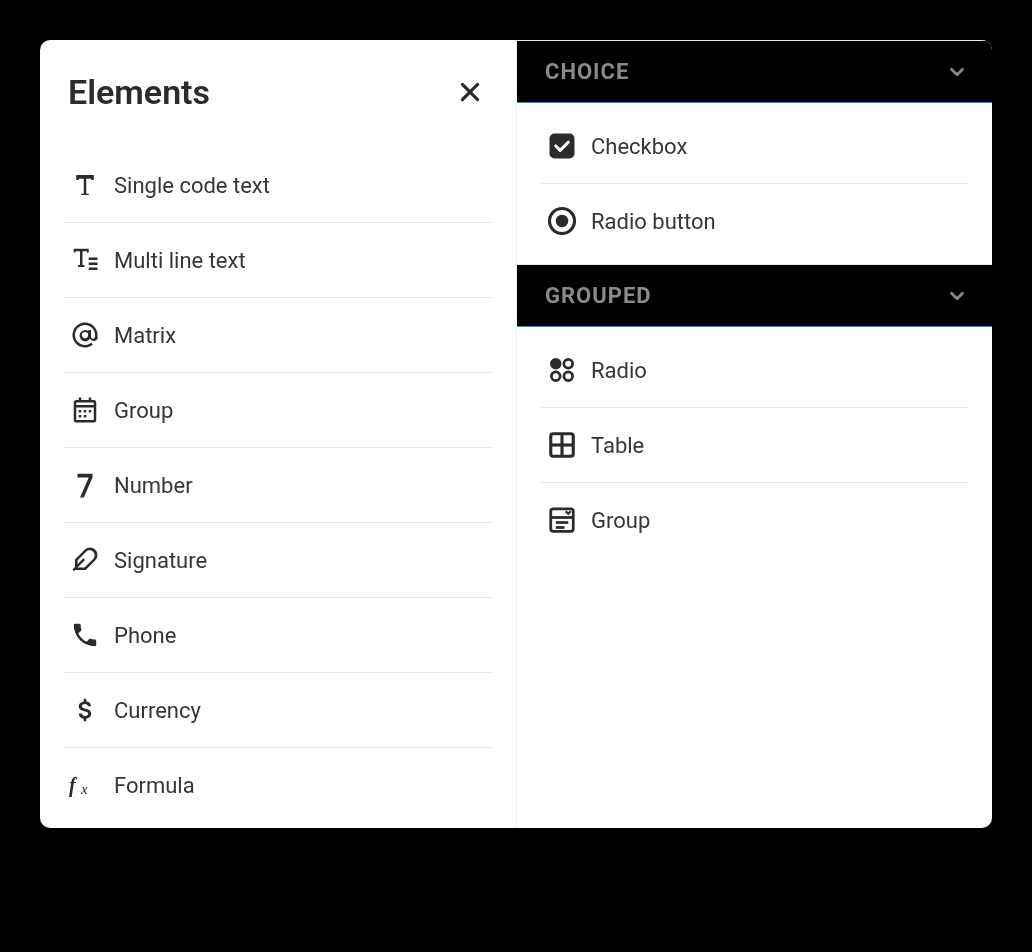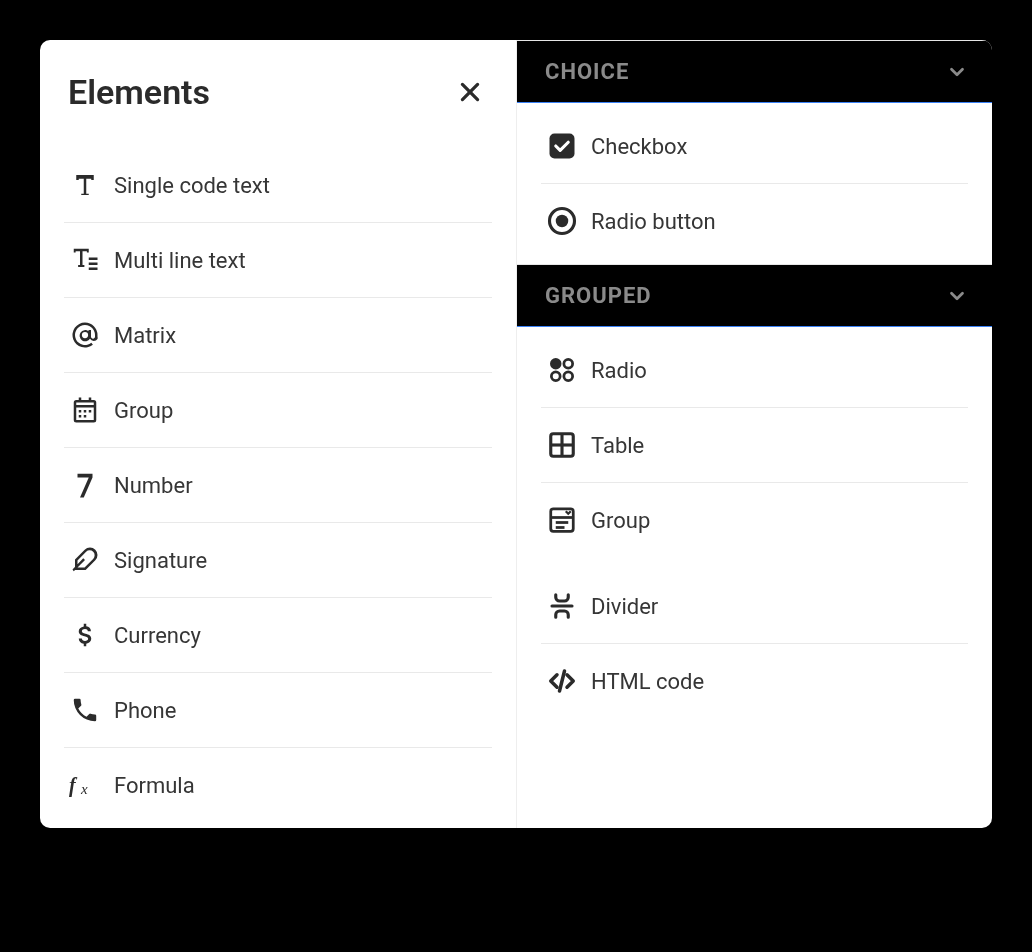--- a/index.html
+++ b/index.html
@@ -138,33 +138,33 @@
           <svg width="30" height="30" viewBox="0 0 24 24" fill="currentColor">
               <path d="M20.24 3.76a6 6 0 0 0-8.49 0L4 11.51V20h8.49l7.75-7.75a6 6 0 0 0 0-8.49zM11.66 18H6v-5.66l6.88-6.88a4 4 0 0 1 5.66 5.66zM3 21l9-9-1.41-1.41L2 19.59z"></path>
             </svg>
         </span>
         <span class="item-label">Signature</span>
       </div>
 
       <div class="item">
         <span class="icon-wrap">
           <svg width="30" height="30" viewBox="0 0 24 24" fill="currentColor">
+              <path d="M6.62 10.79a15.05 15.05 0 0 0 6.59 6.59l2.2-2.2a1 1 0 0 1 1-.24 11.36 11.36 0 0 0 3.56.57 1 1 0 0 1 1 1V20a1 1 0 0 1-1 1A17 17 0 0 1 3 4a1 1 0 0 1 1-1h3.5a1 1 0 0 1 1 1 11.36 11.36 0 0 0 .57 3.56 1 1 0 0 1-.24 1z"></path>
+            </svg>
+        </span>
+        <span class="item-label">Phone</span>
+      </div>
+
+      <div class="item">
+        <span class="icon-wrap">
+          <svg width="30" height="30" viewBox="0 0 24 24" fill="currentColor">
               <path d="M11 21v-2.07c-2.38-.35-4-1.88-4-4.18h2.5c0 1.23 1.04 2 2.5 2s2.5-.67 2.5-1.75c0-1.07-.87-1.5-2.94-2.06C9.11 12.34 7 11.66 7 9c0-2 1.5-3.4 4-3.86V3h2v2.07c2.22.33 3.75 1.73 3.75 3.93H14.25c0-1.1-.92-1.75-2.25-1.75S9.5 7.9 9.5 9c0 1 .83 1.4 2.94 1.97C14.94 11.64 17 12.36 17 15.07c0 2.13-1.63 3.54-4 3.93V21z"></path>
             </svg>
         </span>
         <span class="item-label">Currency</span>
-      </div>
-
-      <div class="item">
-        <span class="icon-wrap">
-          <svg width="30" height="30" viewBox="0 0 24 24" fill="currentColor">
-              <path d="M6.62 10.79a15.05 15.05 0 0 0 6.59 6.59l2.2-2.2a1 1 0 0 1 1-.24 11.36 11.36 0 0 0 3.56.57 1 1 0 0 1 1 1V20a1 1 0 0 1-1 1A17 17 0 0 1 3 4a1 1 0 0 1 1-1h3.5a1 1 0 0 1 1 1 11.36 11.36 0 0 0 .57 3.56 1 1 0 0 1-.24 1z"></path>
-            </svg>
-        </span>
-        <span class="item-label">Phone</span>
       </div>
 
       <div class="item">
         <span class="icon-wrap">
           <svg width="32" height="30" viewBox="0 0 32 24" fill="currentColor">
               <text x="0" y="19" font-family="Georgia,serif" font-style="italic" font-weight="bold" font-size="20">f</text>
               <text x="12" y="21" font-family="Georgia,serif" font-style="italic" font-size="15">x</text>
             </svg>
         </span>
         <span class="item-label">Formula</span>
@@ -248,41 +248,16 @@
               <line x1="7" y1="14" x2="17" y2="14"></line>
               <line x1="7" y1="18" x2="14" y2="18"></line>
             </svg>
         </span>
         <span class="item-label">Group</span>
       </div>
 
     </div>
 
 
-    <div class="items">
-
-      <div class="item">
-        <span class="icon-wrap">
-          <svg width="30" height="30" viewBox="0 0 24 24" fill="none" stroke="currentColor" stroke-width="2.5" stroke-linecap="round">
-              <path d="M7 3v2a3 3 0 0 0 3 3h4a3 3 0 0 0 3-3V3"></path>
-              <line x1="4" y1="12" x2="20" y2="12"></line>
-              <path d="M7 21v-2a3 3 0 0 1 3-3h4a3 3 0 0 1 3 3v2"></path>
-            </svg>
-        </span>
-        <span class="item-label">Divider</span>
-      </div>
-
-      <div class="item">
-        <span class="icon-wrap">
-          <svg width="30" height="30" viewBox="0 0 24 24" fill="none" stroke="currentColor" stroke-width="2.8" stroke-linecap="round" stroke-linejoin="round">
-              <polyline points="8 7 3 12 8 17"></polyline>
-              <polyline points="16 7 21 12 16 17"></polyline>
-              <line x1="14" y1="4" x2="10" y2="20"></line>
-            </svg>
-        </span>
-        <span class="item-label">HTML code</span>
-      </div>
-
-    </div>
 
   </div>
 
 </div>
 
 </body></html>

